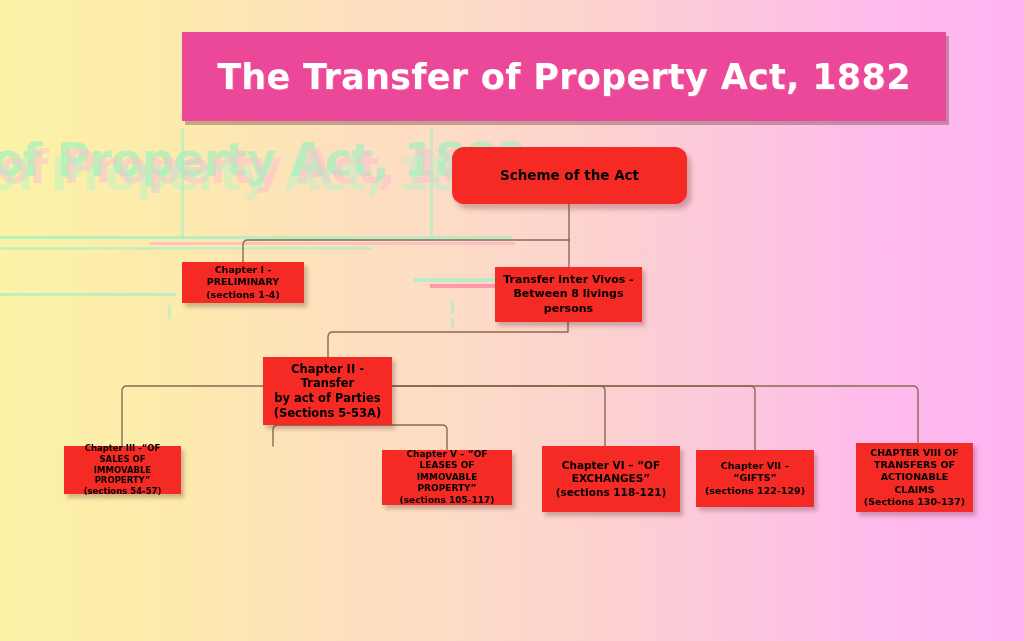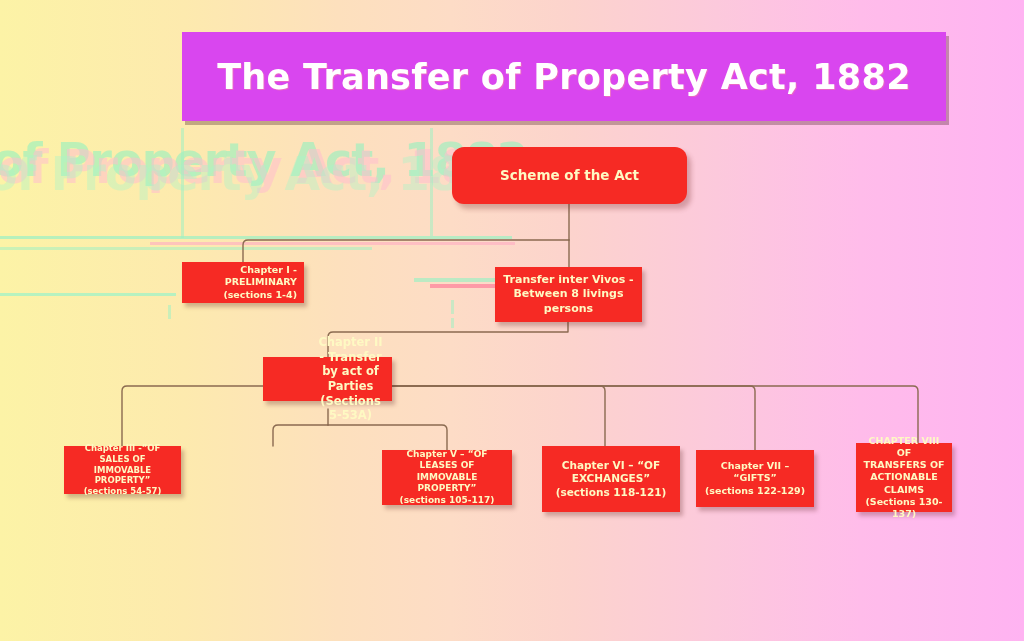--- a/index.html
+++ b/index.html
@@ -32,52 +32,52 @@
   .gdash{position:absolute;width:3px;background:rgba(160,240,195,.55);}
   .gd1{left:181px;top:128px;height:110px;}
   .gd2{left:430px;top:128px;height:108px;}
   .gd3{left:451px;top:300px;height:14px;}
   .gd4{left:451px;top:318px;height:10px;}
   .gd5{left:168px;top:305px;height:14px;}
 
   
   .title-banner{
     position:absolute;left:182px;top:32px;width:764px;height:89px;
-    background:#d946ef;
+    background:#ec4899;
     box-shadow:3px 4px 0 rgba(60,20,20,.30);
     display:flex;align-items:center;justify-content:center;
   }
   .title-banner .t{
     font-family:"DejaVu Sans",sans-serif;
     font-weight:bold;font-size:35px;color:#fff;letter-spacing:.3px;
     text-shadow:1px 1px 0 rgba(255,140,150,.45);
   }
 
   
   .node{
-    position:absolute;background:#f62a24;color:#fef9c3;
+    position:absolute;background:#f62a24;color:#000000;
     display:flex;align-items:center;justify-content:center;text-align:center;
     font-family:"DejaVu Sans",sans-serif;font-weight:bold;
     box-shadow:3px 4px 4px rgba(90,30,30,.28);
     line-height:1.28;box-sizing:border-box;
   }
   .node span{display:block;padding:0 7px;}
 
   .n-scheme{left:452px;top:147px;width:235px;height:57px;border-radius:12px;font-size:13.5px;
             box-shadow:4px 5px 5px rgba(120,40,40,.30);}
-  .n-ch1{left:182px;top:262px;width:122px;height:41px;font-size:9.5px;text-align:right;}
+  .n-ch1{left:182px;top:262px;width:122px;height:41px;font-size:9.5px;}
   .n-inter{left:495px;top:267px;width:147px;height:55px;font-size:11px;}
-  .n-ch2{left:263px;top:357px;width:129px;height:44px;font-size:11.5px;padding-left:46px;}
+  .n-ch2{left:263px;top:357px;width:129px;height:68px;font-size:11.5px;}
 
   .n-ch3{left:64px;top:446px;width:117px;height:48px;font-size:8.5px;}
   .n-ch4{left:211px;top:446px;width:134px;height:66px;font-size:9px;}
   .n-ch5{left:382px;top:450px;width:130px;height:55px;font-size:9px;}
   .n-ch6{left:542px;top:446px;width:138px;height:66px;font-size:10.5px;}
   .n-ch7{left:696px;top:450px;width:118px;height:57px;font-size:9.5px;}
-  .n-ch8{left:856px;top:443px;width:96px;height:69px;font-size:9.5px;}
+  .n-ch8{left:856px;top:443px;width:117px;height:69px;font-size:9.5px;}
 
   
   .conn{position:absolute;left:0;top:0;width:1024px;height:641px;}
 </style>
 </head>
 <body>
 
 <div id="canvas">
 
   <div class="ghost-layer">

